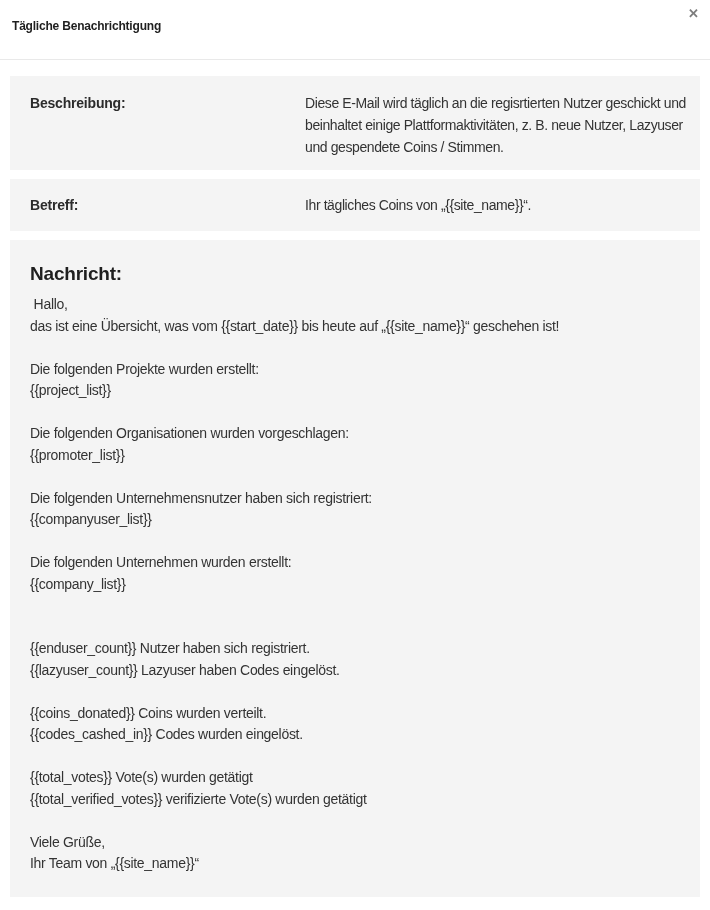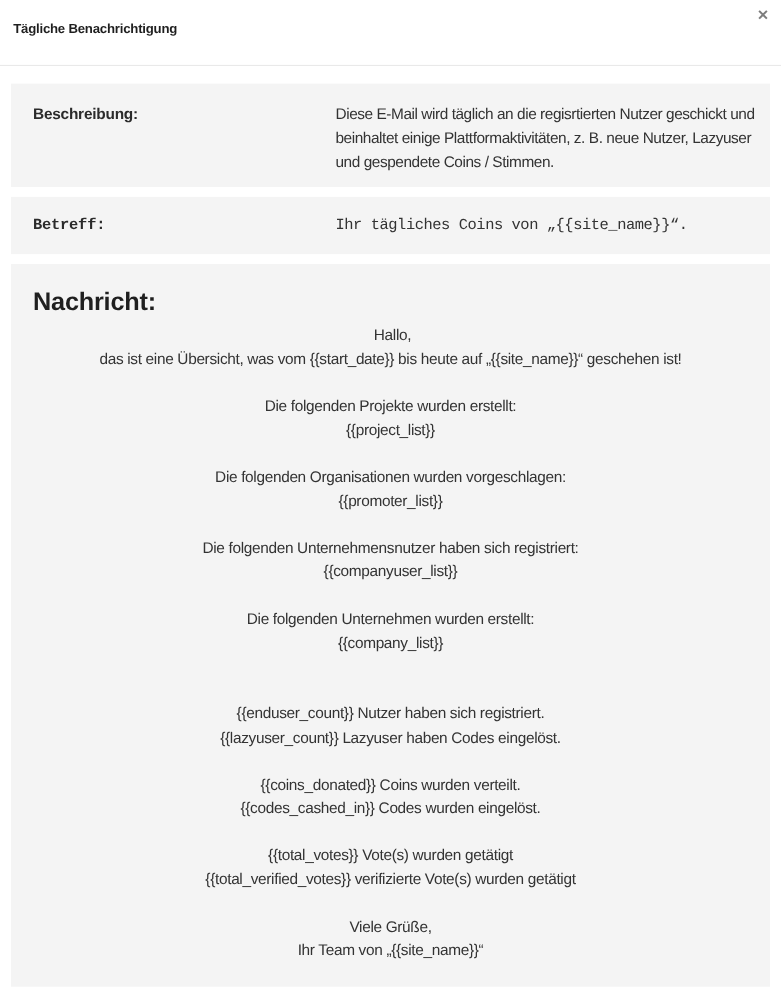--- a/index.html
+++ b/index.html
@@ -43,21 +43,21 @@
     margin: 0 10px 9px 10px;
   }
   .panel.first { margin-top: 16px; }
 
   .row {
     display: flex;
     align-items: flex-start;
     gap: 48px;
   }
   .row.description { padding: 16px 12px 12px 20px; }
-  .row.subject     { padding: 15px 12px 15px 20px; font-family: Liberation Mono, monospace; }
+  .row.subject     { padding: 15px 12px 15px 20px; }
 
   .field-label {
     flex: 0 0 227px;
     font-size: 14px;
     font-weight: bold;
     color: #2b2b2b;
     line-height: 22px;
     letter-spacing: -0.2px;
   }
   .field-value {
@@ -68,34 +68,33 @@
     letter-spacing: -0.4px;
     white-space: pre-line;
   }
 
   
   .panel.message {
     padding: 22px 20px 22px 20px;
     margin-bottom: 8px;
   }
   .message-heading {
-    font-size: 23px;
+    font-size: 19px;
     font-weight: bold;
     color: #1f1f1f;
     letter-spacing: -0.2px;
     margin-bottom: 8px;
     line-height: 24px;
   }
   .message-body {
     font-size: 14px;
     line-height: 21.5px;
     color: #333333;
     letter-spacing: -0.3px;
     white-space: pre-wrap;
-    text-align: center;
   }
 </style>
 </head>
 <body>
 
 <div class="modal">
 
   <div class="modal-header">
     <div class="modal-title">Tägliche Benachrichtigung</div>
     <div class="close-btn">✕</div>

